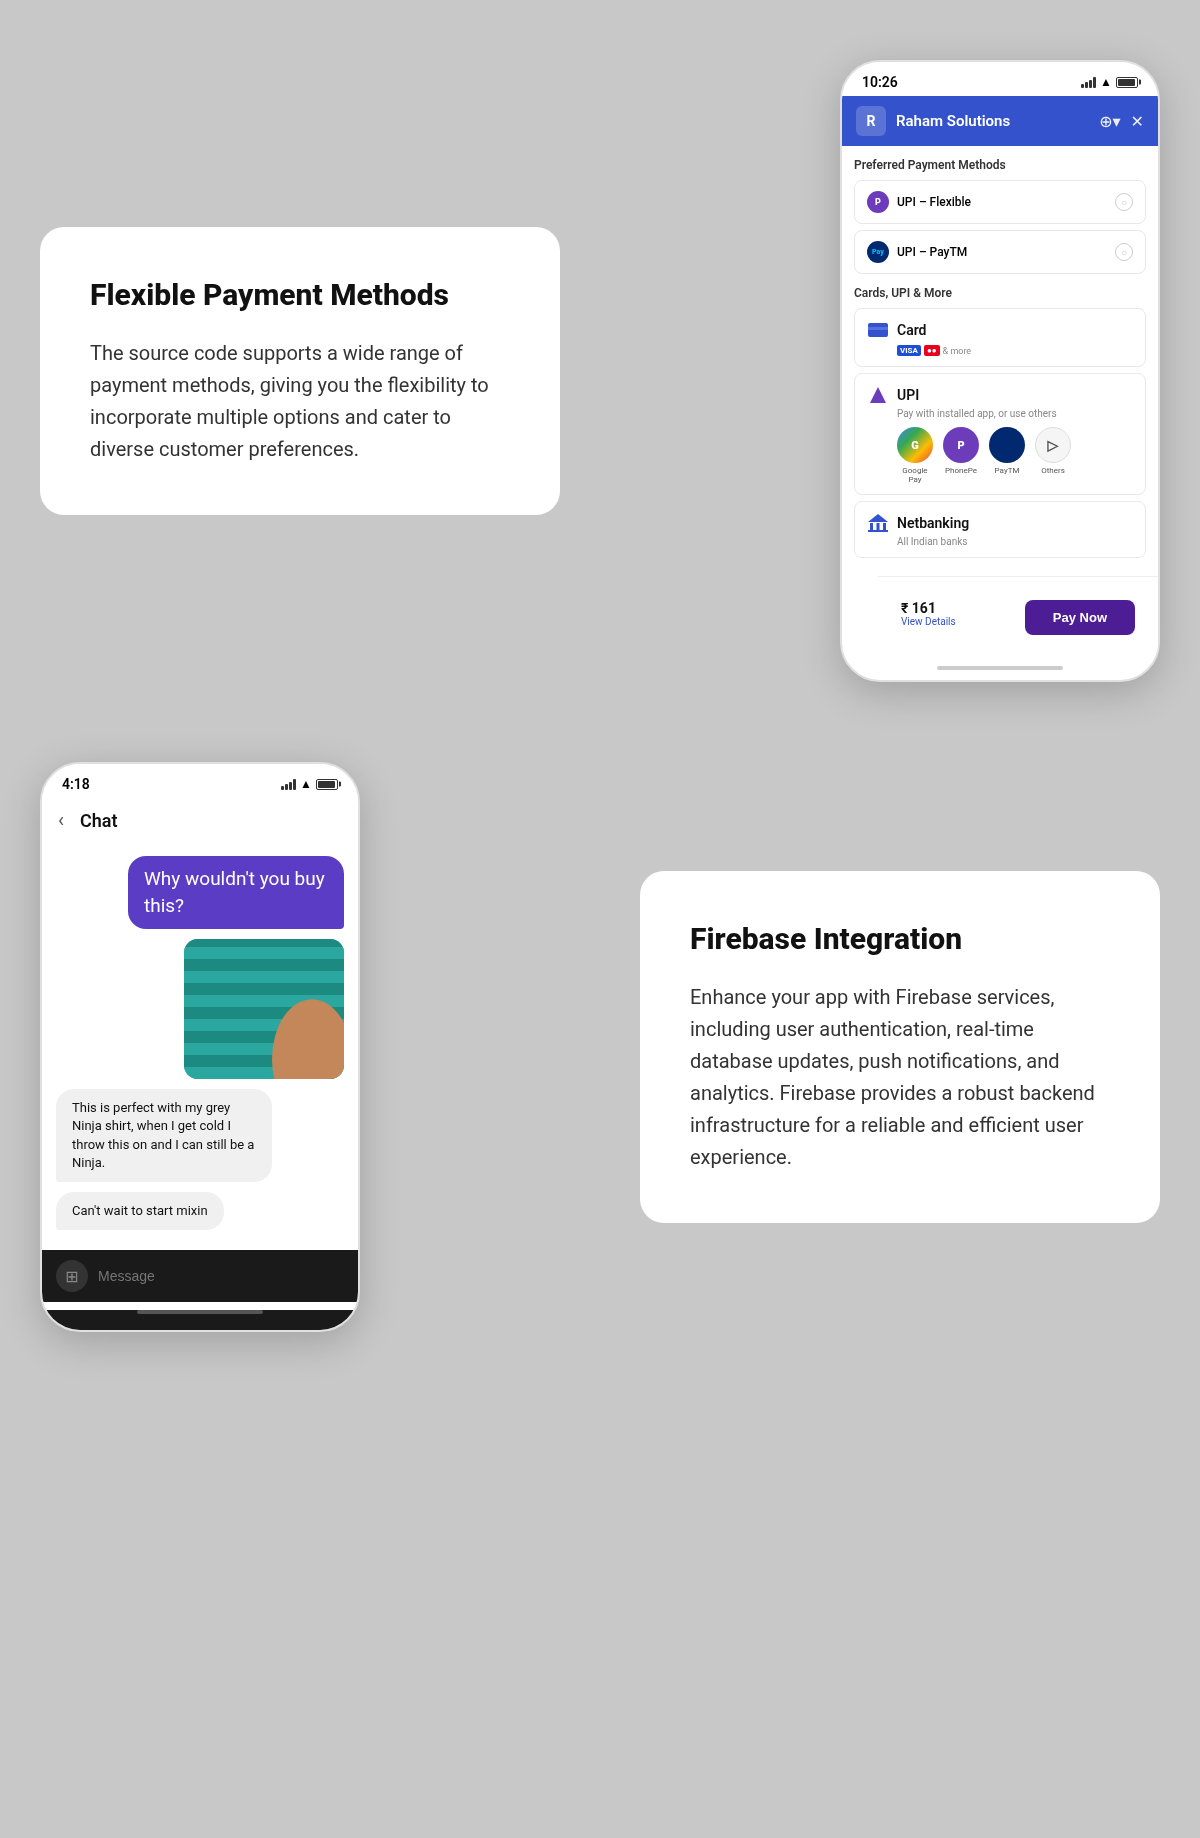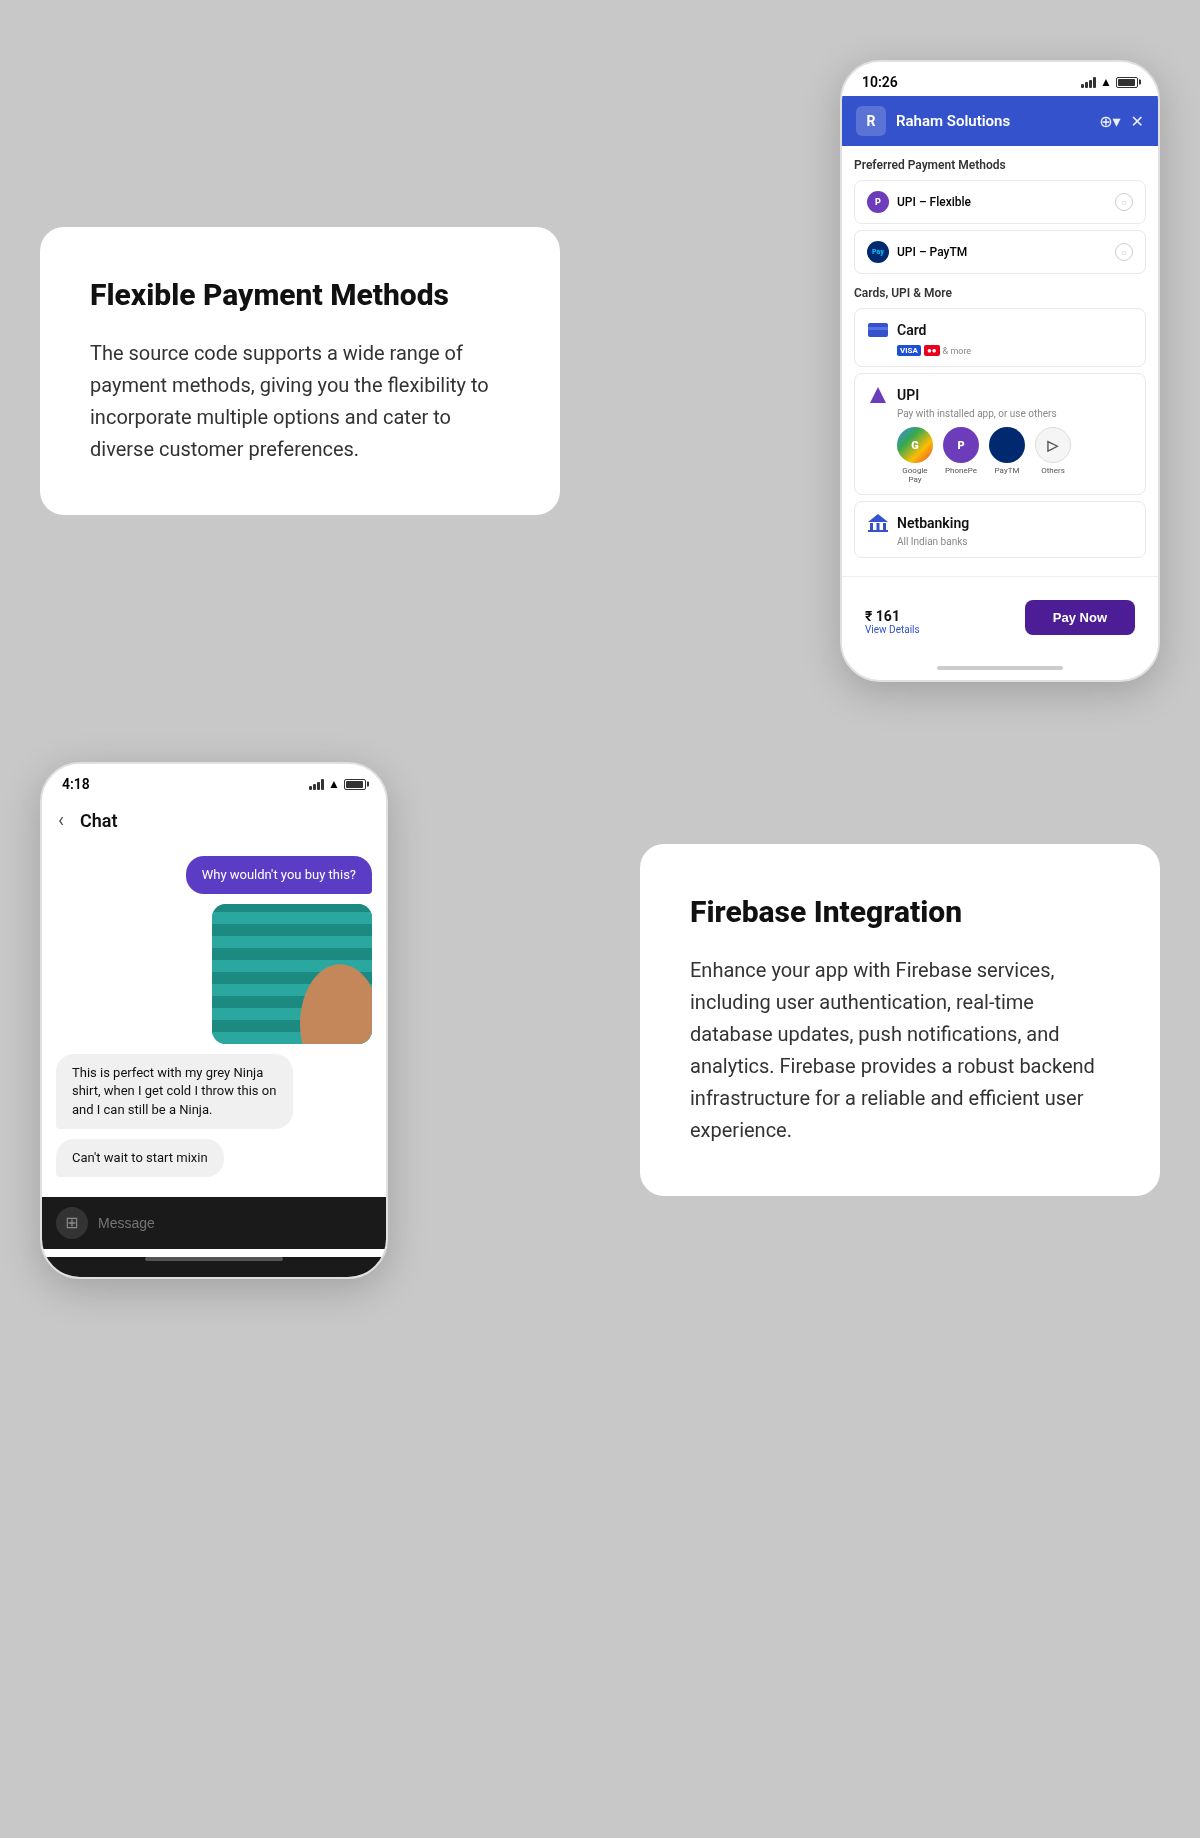--- a/index.html
+++ b/index.html
@@ -274,22 +274,23 @@
       color: #555;
       text-align: center;
     }
 
     
     .payment-footer {
       border-top: 1px solid #eee;
       padding: 23px;
       display: flex;
       justify-content: space-between;
-      align-items: flex-end;
+      align-items: flex-start;
       background: #fff;
+      margin-left: 36px;
     }
 
     .amount-info {}
     .amount-value {
       font-size: 14px;
       font-weight: 700;
       color: #111;
     }
     .amount-label {
       font-size: 10px;
@@ -323,21 +324,21 @@
       align-items: flex-start;
       gap: 40px;
       margin-top: 40px;
     }
 
     
     .chat-phone {
       background: #fff;
       border-radius: 40px;
       box-shadow: 0 10px 40px rgba(0,0,0,0.2);
-      width: 348px;
+      width: 320px;
       overflow: hidden;
       border: 2px solid #e0e0e0;
     }
 
     .chat-status-bar {
       display: flex;
       justify-content: space-between;
       align-items: center;
       padding: 12px 20px 6px;
       background: #fff;
@@ -377,21 +378,21 @@
     .bubble-sent {
       display: flex;
       justify-content: flex-end;
     }
 
     .bubble-sent .bubble-text {
       background: #5b3cc4;
       color: white;
       border-radius: 18px 18px 4px 18px;
       padding: 10px 16px;
-      font-size: 13px;
+      font-size: 19px;
       max-width: 75%;
       line-height: 1.4;
     }
 
     .bubble-received {
       display: flex;
       justify-content: flex-start;
     }
 
     .bubble-received .bubble-text {

